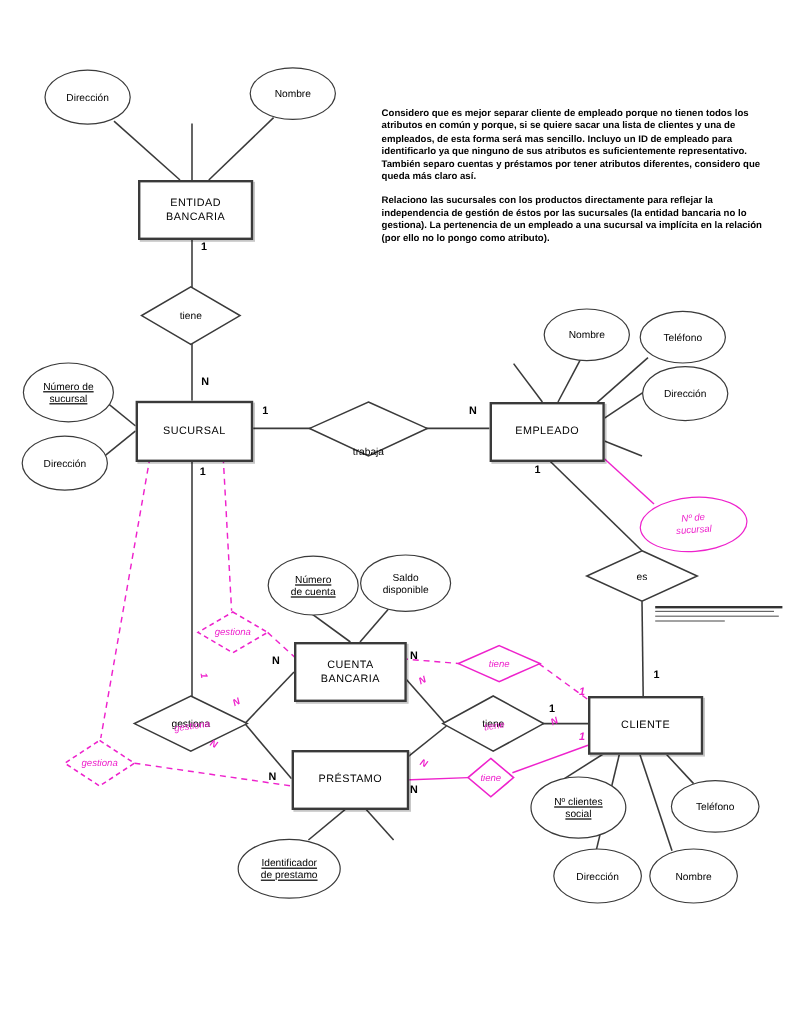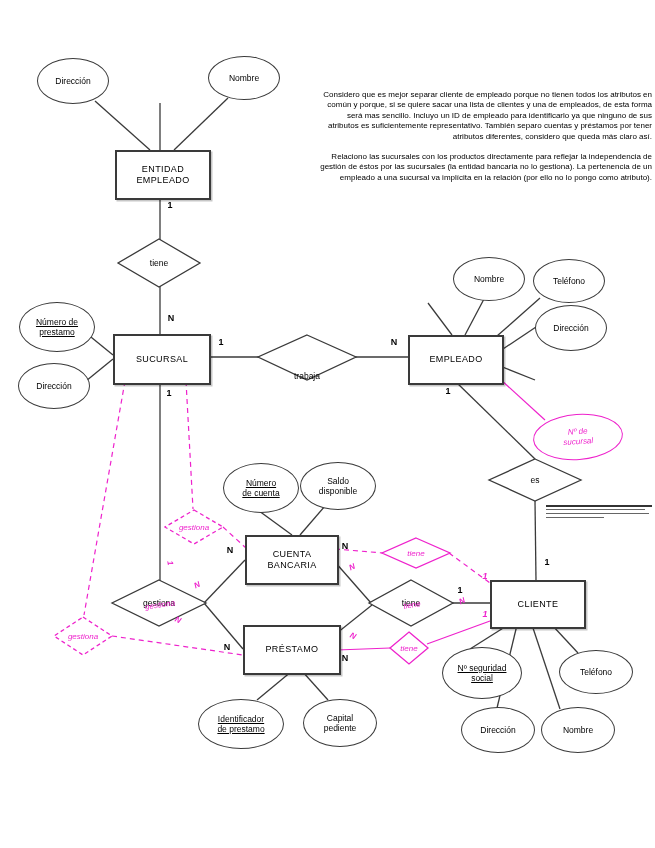--- a/index.html
+++ b/index.html
@@ -23,21 +23,21 @@
   .scrawl{position:absolute;z-index:5;color:var(--pink);font-style:italic;font-size:8px;
        transform:translate(-50%,-50%) rotate(-8deg);opacity:.95;white-space:nowrap;}
   .card{position:absolute;z-index:4;font-size:9px;font-weight:bold;color:#000;
        transform:translate(-50%,-50%);}
   .card.pink{color:var(--pink);font-weight:bold;font-style:italic;}
   .sc{position:absolute;z-index:5;color:var(--pink);font-style:italic;font-weight:bold;
        font-size:8px;transform:translate(-50%,-50%) rotate(-25deg);}
   .sc.r{transform:translate(-50%,-50%) rotate(25deg);}
   .sc.v{transform:translate(-50%,-50%) rotate(80deg);}
   .note{position:absolute;left:318px;top:90px;width:334px;z-index:3;
-       font-size:8px;font-weight:normal;color:#000;text-align:right;line-height:1.3;}
+       font-size:8px;font-weight:bold;color:#000;text-align:left;line-height:1.3;}
   .note p{margin:0 0 10px 0;}
   .fineprint{position:absolute;left:546px;top:505px;width:106px;z-index:3;}
   .fp-row{height:1.5px;background:#666;margin-bottom:2.4px;}
   .fp-row:first-child{background:#333;}
 </style>
 </head>
 <body>
 
 <div id="canvas">
 
@@ -103,45 +103,43 @@
       <polygon points="409,632 428,648 409,664 390,648"></polygon>
     </g>
   </svg>
 
   <div class="note">
     <p>Considero que es mejor separar cliente de empleado porque no tienen todos los atributos en común y porque, si se quiere sacar una lista de clientes y una de empleados, de esta forma será mas sencillo. Incluyo un ID de empleado para identificarlo ya que ninguno de sus atributos es suficientemente representativo. También separo cuentas y préstamos por tener atributos diferentes, considero que queda más claro así.</p>
     <p>Relaciono las sucursales con los productos directamente para reflejar la independencia de gestión de éstos por las sucursales (la entidad bancaria no lo gestiona). La pertenencia de un empleado a una sucursal va implícita en la relación (por ello no lo pongo como atributo).</p>
   </div>
 
   <div class="ent" style="left:115px;top:150px;width:92px;height:46px">ENTIDAD
-EMPLEADO</div>
+BANCARIA</div>
   <div class="ent" style="left:113px;top:334px;width:94px;height:47px">SUCURSAL</div>
   <div class="ent" style="left:408px;top:335px;width:92px;height:46px">EMPLEADO</div>
   <div class="ent" style="left:245px;top:535px;width:90px;height:46px">CUENTA
 BANCARIA</div>
   <div class="ent" style="left:490px;top:580px;width:92px;height:45px">CLIENTE</div>
   <div class="ent" style="left:243px;top:625px;width:94px;height:46px">PRÉSTAMO</div>
 
   <div class="ell" style="left:37px;top:58px;width:70px;height:44px">Dirección</div>
   <div class="ell" style="left:208px;top:56px;width:70px;height:42px">Nombre</div>
   <div class="ell key" style="left:19px;top:302px;width:74px;height:48px">Número de
-prestamo</div>
+sucursal</div>
   <div class="ell" style="left:18px;top:363px;width:70px;height:44px">Dirección</div>
   <div class="ell" style="left:453px;top:257px;width:70px;height:42px">Nombre</div>
   <div class="ell" style="left:533px;top:259px;width:70px;height:42px">Teléfono</div>
   <div class="ell" style="left:535px;top:305px;width:70px;height:44px">Dirección</div>
   <div class="ell key" style="left:223px;top:463px;width:74px;height:48px">Número
 de cuenta</div>
   <div class="ell" style="left:300px;top:462px;width:74px;height:46px">Saldo
 disponible</div>
   <div class="ell key" style="left:198px;top:699px;width:84px;height:48px">Identificador
 de prestamo</div>
-  <div class="ell" style="left:303px;top:699px;width:72px;height:46px">Capital
-pediente</div>
-  <div class="ell key" style="left:442px;top:647px;width:78px;height:50px">Nº seguridad
+  <div class="ell key" style="left:442px;top:647px;width:78px;height:50px">Nº clientes
 social</div>
   <div class="ell" style="left:559px;top:650px;width:72px;height:42px">Teléfono</div>
   <div class="ell" style="left:461px;top:707px;width:72px;height:44px">Dirección</div>
   <div class="ell" style="left:541px;top:707px;width:72px;height:44px">Nombre</div>
   <div class="ell pinkhand" style="left:533px;top:414px;width:88px;height:44px">Nº de
 sucursal</div>
 
   <div class="dlabel" style="left:159px;top:263px">tiene</div>
   <div class="dlabel" style="left:307px;top:376px">trabaja</div>
   <div class="dlabel" style="left:535px;top:480px">es</div>

